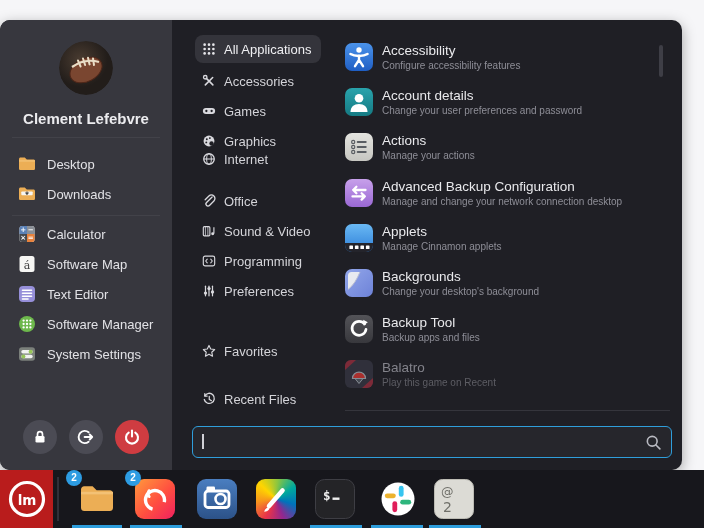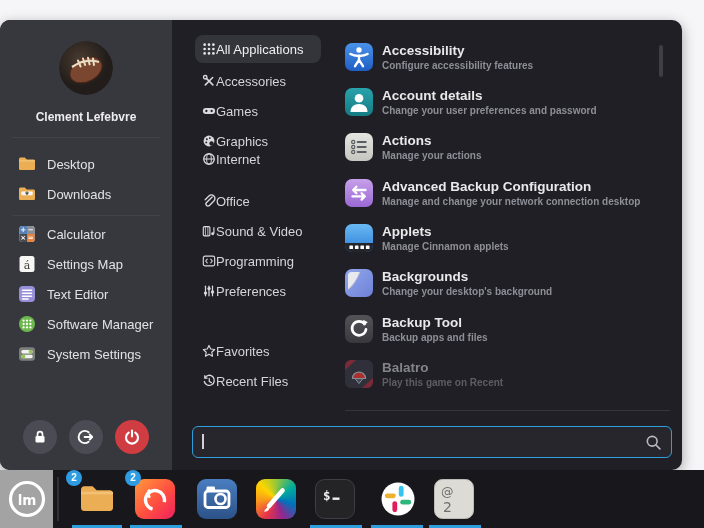--- a/index.html
+++ b/index.html
@@ -6,60 +6,60 @@
   body{font-family:"Liberation Sans","DejaVu Sans",sans-serif;}
   .desktop{position:relative;width:704px;height:528px;background:#f6f6f8;overflow:hidden;}
 
   
   #menu{position:absolute;left:0;top:20px;width:682px;height:450px;background:#1f1f25;
         border-radius:10px;box-shadow:0 4px 14px rgba(0,0,0,.35);}
   .sidebar{position:absolute;left:0;top:0;width:172px;height:100%;background:#37373e;
            border-radius:10px 0 0 10px;}
   .avatar{position:absolute;left:59px;top:21px;width:54px;height:54px;border-radius:50%;overflow:hidden;}
   .username{position:absolute;left:0;top:90px;width:172px;text-align:center;color:#ececef;
-            font-weight:bold;font-size:12px;}
+            font-weight:bold;font-size:15px;}
   .sep{position:absolute;left:12px;width:148px;height:1px;background:#4a4a52;opacity:.6;}
   .side-row{position:absolute;left:12px;width:156px;height:30px;display:flex;align-items:center;
             gap:10px;padding-left:5px;box-sizing:border-box;border-radius:6px;cursor:default;}
   .side-row svg{flex:0 0 auto;}
   .side-label{font-size:13px;color:#e2e2e6;white-space:nowrap;}
   .session-btn{position:absolute;top:400px;width:34px;height:34px;border-radius:50%;
                background:#4b4b54;display:flex;align-items:center;justify-content:center;}
   .session-btn.power{background:#cf3c41;}
 
   
   .main{position:absolute;left:172px;top:0;width:510px;height:100%;}
   .cat-row{position:absolute;left:23px;width:150px;height:28px;display:flex;align-items:center;
-           padding-left:7px;box-sizing:border-box;}
+           gap:8px;padding-left:7px;box-sizing:border-box;}
   .cat-row.selected{width:126px;background:#34343b;border-radius:8px;}
   .cat-label{font-size:13px;color:#d4d4d9;white-space:nowrap;}
   .cat-row.selected .cat-label{color:#efeff2;}
 
   .app-row{position:absolute;left:173px;width:320px;height:44px;display:flex;align-items:center;gap:9px;}
   .app-icon{flex:0 0 28px;width:28px;height:28px;}
-  .app-text{display:flex;flex-direction:column;justify-content:center;font-weight:bold;}
+  .app-text{display:flex;flex-direction:column;justify-content:center;}
   .app-title{font-size:13.5px;color:#e9e9ec;line-height:16px;white-space:nowrap;}
   .app-desc{font-size:10px;color:#8e8e97;line-height:13px;white-space:nowrap;}
   .app-row.dim .app-title{color:#83838b;}
   .app-row.dim .app-desc{color:#5d5d64;}
   .app-row.dim .app-icon{opacity:.85;}
 
   .list-sep{position:absolute;left:173px;top:390px;width:325px;height:1px;background:#35353c;}
   .scrollbar{position:absolute;left:487px;top:25px;width:4px;height:32px;border-radius:2px;background:#3e3e46;}
 
   .searchbox{position:absolute;left:20px;top:406px;width:480px;height:32px;box-sizing:border-box;
              background:#26262c;border:1.5px solid #2f9edb;border-radius:6px;}
   .searchbox input{position:absolute;left:10px;top:2px;width:430px;height:26px;background:transparent;
              border:none;outline:none;color:#e8e8ec;font-size:13px;font-family:inherit;}
   .caret{position:absolute;left:9px;top:7px;width:1.5px;height:15px;background:#d0d0d6;}
   .search-glass{position:absolute;right:9px;top:7px;}
 
   
   #taskbar{position:absolute;left:0;top:470px;width:704px;height:58px;background:#17171c;}
-  .mint-cell{position:absolute;left:0;top:0;width:53px;height:58px;background:#a3a3a3;
+  .mint-cell{position:absolute;left:0;top:0;width:53px;height:58px;background:#b91c1c;
              display:flex;align-items:center;justify-content:center;}
   .tb-sep{position:absolute;left:57px;top:7px;width:2px;height:44px;background:#303038;}
   .tb-icon{position:absolute;top:9px;width:40px;height:40px;}
   .tb-badge{position:absolute;top:0;width:16px;height:16px;border-radius:50%;background:#2d9ce2;
             color:#fff;font-size:10px;font-weight:bold;text-align:center;line-height:16px;z-index:3;}
   .tb-underline{position:absolute;bottom:0;height:3.5px;background:#2d9ddb;}
   .paint-bg{width:40px;height:40px;border-radius:9px;
             background:conic-gradient(from 210deg,#e8334a,#f7941d,#ffd500,#8dc63f,#00a99d,#0072bc,#92278f,#e8334a);
             position:relative;}
   .paint-bg svg{position:absolute;left:0;top:0;}
@@ -125,21 +125,21 @@
             <text x="13.8" y="16.4">=</text>
           </g>
         </svg>
         <span class="side-label">Calculator</span>
       </div>
       <div class="side-row" style="top:229px">
         <svg width="20" height="20" viewBox="0 0 20 20">
           <rect x="2.5" y="2" width="15" height="16" rx="2.5" fill="#f6f6f4"></rect>
           <text x="10" y="14.5" font-size="11" fill="#3c3c3c" text-anchor="middle" font-family="DejaVu Serif">á</text>
         </svg>
-        <span class="side-label">Settings Map</span>
+        <span class="side-label">Software Map</span>
       </div>
       <div class="side-row" style="top:259px">
         <svg width="20" height="20" viewBox="0 0 20 20">
           <rect x="2" y="2" width="16" height="16" rx="4" fill="#968fd9"></rect>
           <g stroke="#ffffff" stroke-width="1.6" stroke-linecap="round">
             <path d="M5.5 6.3 H14.5"></path>
               <path d="M5.5 9.3 H14.5"></path>
               <path d="M5.5 12.3 H14.5"></path>
               <path d="M5.5 15 H11"></path>
           </g>
@@ -282,21 +282,21 @@
             </g>
         </svg>
         <span class="cat-label">Preferences</span>
       </div>
       <div class="cat-row" style="top:317px">
         <svg width="14" height="14" viewBox="0 0 16 16">
           <path d="M8 1.6 L9.95 5.75 14.5 6.3 11.15 9.4 12.05 13.9 8 11.65 3.95 13.9 4.85 9.4 1.5 6.3 6.05 5.75 Z" fill="none" stroke="#d9d9de" stroke-width="1.3" stroke-linejoin="round"></path>
         </svg>
         <span class="cat-label">Favorites</span>
       </div>
-      <div class="cat-row" style="top:347px">
+      <div class="cat-row" style="top:365px">
         <svg width="14" height="14" viewBox="0 0 16 16">
           <path d="M3.2 4.4 A5.8 5.8 0 1 1 2.6 8.6" fill="none" stroke="#d9d9de" stroke-width="1.5" stroke-linecap="round"></path>
           <path d="M3.2 1.9 V4.6 H5.9" fill="none" stroke="#d9d9de" stroke-width="1.4" stroke-linecap="round" stroke-linejoin="round"></path>
           <path d="M8.3 5 V8.4 L10.8 9.9" fill="none" stroke="#d9d9de" stroke-width="1.4" stroke-linecap="round"></path>
         </svg>
         <span class="cat-label">Recent Files</span>
       </div>
 
       <div class="app-row" style="top:15px">
         <svg class="app-icon" viewBox="0 0 28 28">

